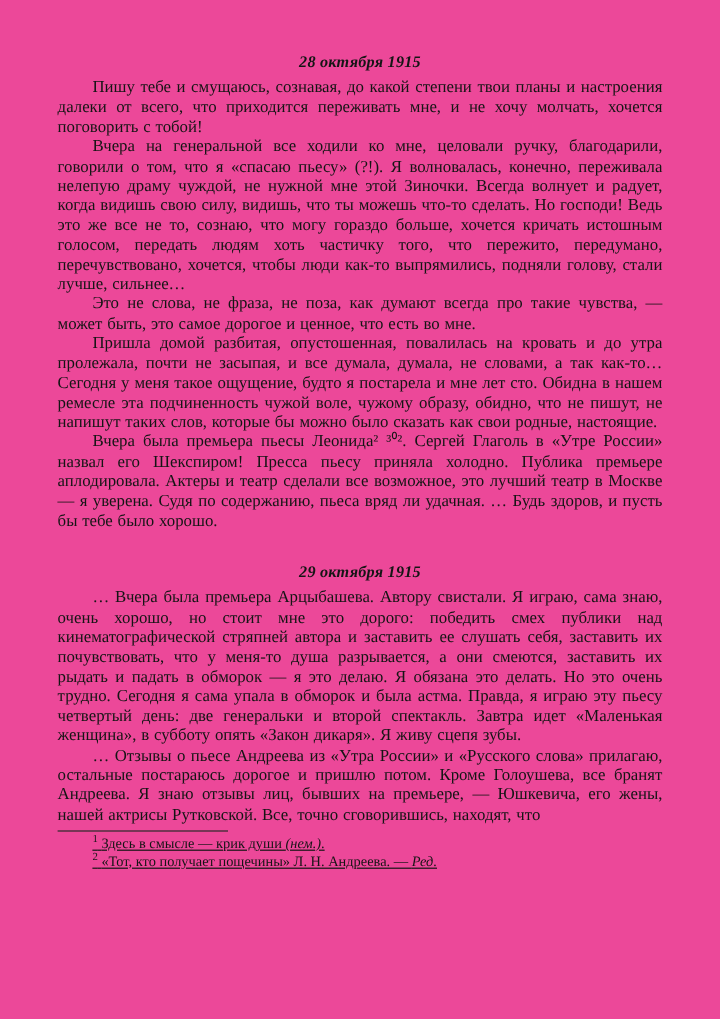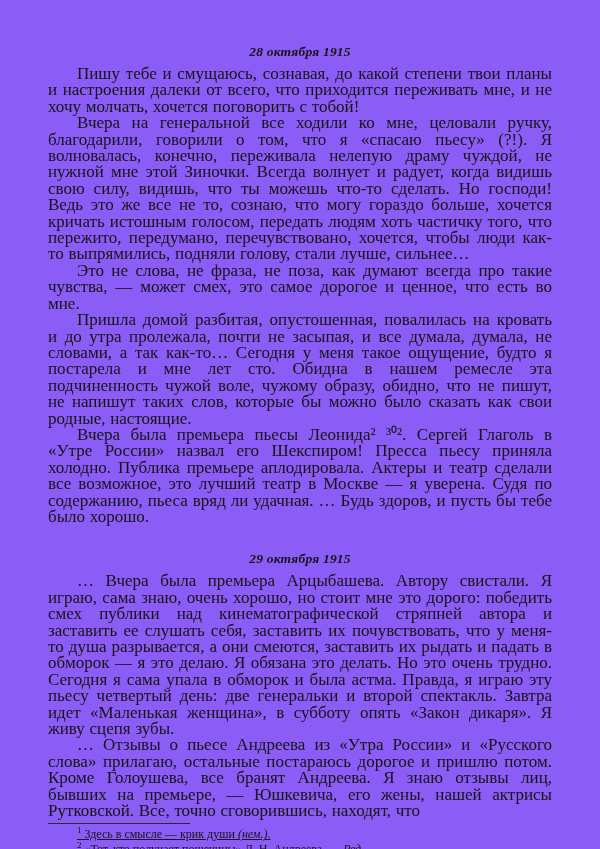--- a/index.html
+++ b/index.html
@@ -8,33 +8,33 @@
     width: 600px;
     height: 849px;
     overflow: hidden;
     font-family: "Liberation Serif", serif;
     color: #151515;
   }
   .page {
     width: 600px;
     height: 849px;
     padding: 44px 48px 0 48px;
-    background: #8b5cf6;
+    background: #ec4899;
   }
   .date-heading {
     font-size: 13.5px;
     font-weight: bold;
     font-style: italic;
     text-align: center;
     margin-bottom: 6px;
     letter-spacing: 0.2px;
   }
   .letter + .letter { margin-top: 26px; }
   .para {
-    font-size: 17px;
+    font-size: 14px;
     line-height: 16.4px;
     text-align: justify;
     text-indent: 29px;
     word-spacing: 0.5px;
   }
   .footnotes {
     margin-top: 4px;
     font-size: 12px;
     text-decoration: underline;
   }
@@ -57,21 +57,21 @@
 </style>
 </head>
 <body>
 
 <div class="page">
 
   <section class="letter">
     <h2 class="date-heading">28 октября 1915</h2>
     <p class="para">Пишу тебе и смущаюсь, сознавая, до какой степени твои планы и настроения далеки от всего, что приходится переживать мне, и не хочу молчать, хочется поговорить с тобой!</p>
     <p class="para">Вчера на генеральной все ходили ко мне, целовали ручку, благодарили, говорили о том, что я «спасаю пьесу» (?!). Я волновалась, конечно, переживала нелепую драму чуждой, не нужной мне этой Зиночки. Всегда волнует и радует, когда видишь свою силу, видишь, что ты можешь что-то сделать. Но господи! Ведь это же все не то, сознаю, что могу гораздо больше, хочется кричать истошным голосом, передать людям хоть частичку того, что пережито, передумано, перечувствовано, хочется, чтобы люди как-то выпрямились, подняли голову, стали лучше, сильнее…</p>
-    <p class="para">Это не слова, не фраза, не поза, как думают всегда про такие чувства, — может смех, это самое дорогое и ценное, что есть во мне.</p>
+    <p class="para">Это не слова, не фраза, не поза, как думают всегда про такие чувства, — может быть, это самое дорогое и ценное, что есть во мне.</p>
     <p class="para">Пришла домой разбитая, опустошенная, повалилась на кровать и до утра пролежала, почти не засыпая, и все думала, думала, не словами, а так как-то… Сегодня у меня такое ощущение, будто я постарела и мне лет сто. Обидна в нашем ремесле эта подчиненность чужой воле, чужому образу, обидно, что не пишут, не напишут таких слов, которые бы можно было сказать как свои родные, настоящие.</p>
     <p class="para">Вчера была премьера пьесы Леонида² ³⁰². Сергей Глаголь в «Утре России» назвал его Шекспиром! Пресса пьесу приняла холодно. Публика премьере аплодировала. Актеры и театр сделали все возможное, это лучший театр в Москве — я уверена. Судя по содержанию, пьеса вряд ли удачная. … Будь здоров, и пусть бы тебе было хорошо.</p>
   </section>
 
   <section class="letter">
     <h2 class="date-heading">29 октября 1915</h2>
     <p class="para">… Вчера была премьера Арцыбашева. Автору свистали. Я играю, сама знаю, очень хорошо, но стоит мне это дорого: победить смех публики над кинематографической стряпней автора и заставить ее слушать себя, заставить их почувствовать, что у меня-то душа разрывается, а они смеются, заставить их рыдать и падать в обморок — я это делаю. Я обязана это делать. Но это очень трудно. Сегодня я сама упала в обморок и была астма. Правда, я играю эту пьесу четвертый день: две генеральки и второй спектакль. Завтра идет «Маленькая женщина», в субботу опять «Закон дикаря». Я живу сцепя зубы.</p>
     <p class="para">… Отзывы о пьесе Андреева из «Утра России» и «Русского слова» прилагаю, остальные постараюсь дорогое и пришлю потом. Кроме Голоушева, все бранят Андреева. Я знаю отзывы лиц, бывших на премьере, — Юшкевича, его жены, нашей актрисы Рутковской. Все, точно сговорившись, находят, что</p>
   </section>
 

